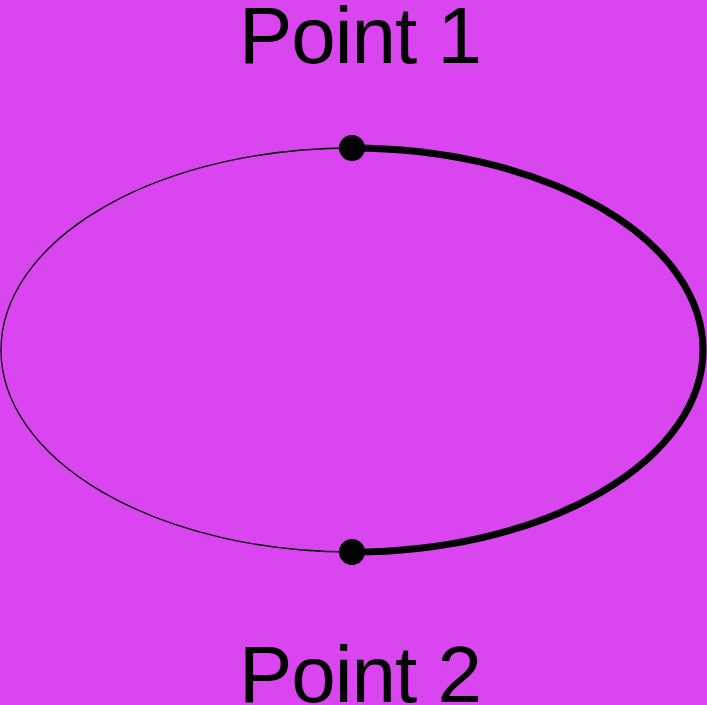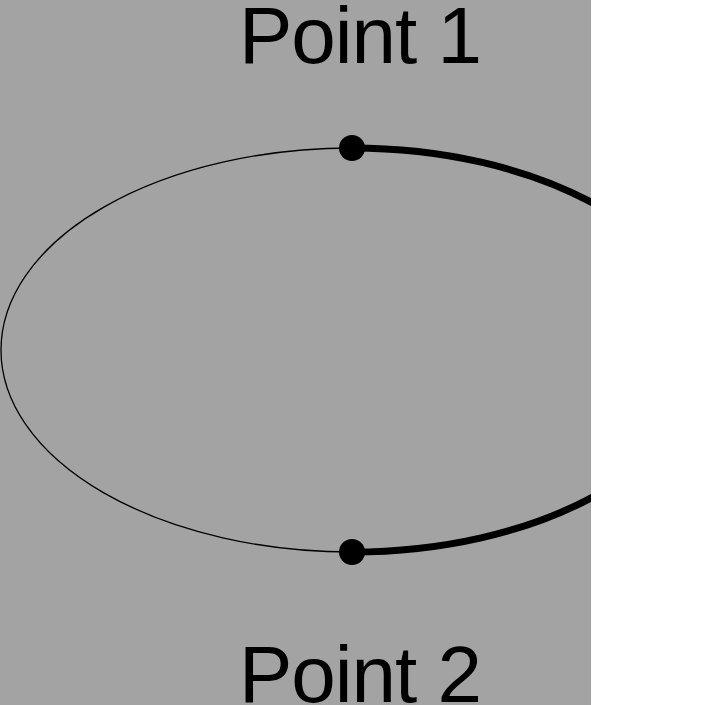--- a/index.html
+++ b/index.html
@@ -2,23 +2,23 @@
 <html><head>
 <meta charset="utf-8">
 <style>
   html, body {
     margin: 0;
     padding: 0;
     background: #ffffff;
   }
   .stage {
     position: relative;
-    width: 591px;
+    width: 707px;
     height: 705px;
-    background: #a3a3a3;
+    background: #d946ef;
     overflow: hidden;
     text-decoration: underline;
   }
   svg.diagram {
     display: block;
     width: 707px;
     height: 705px;
   }
   .arc {
     fill: none;

